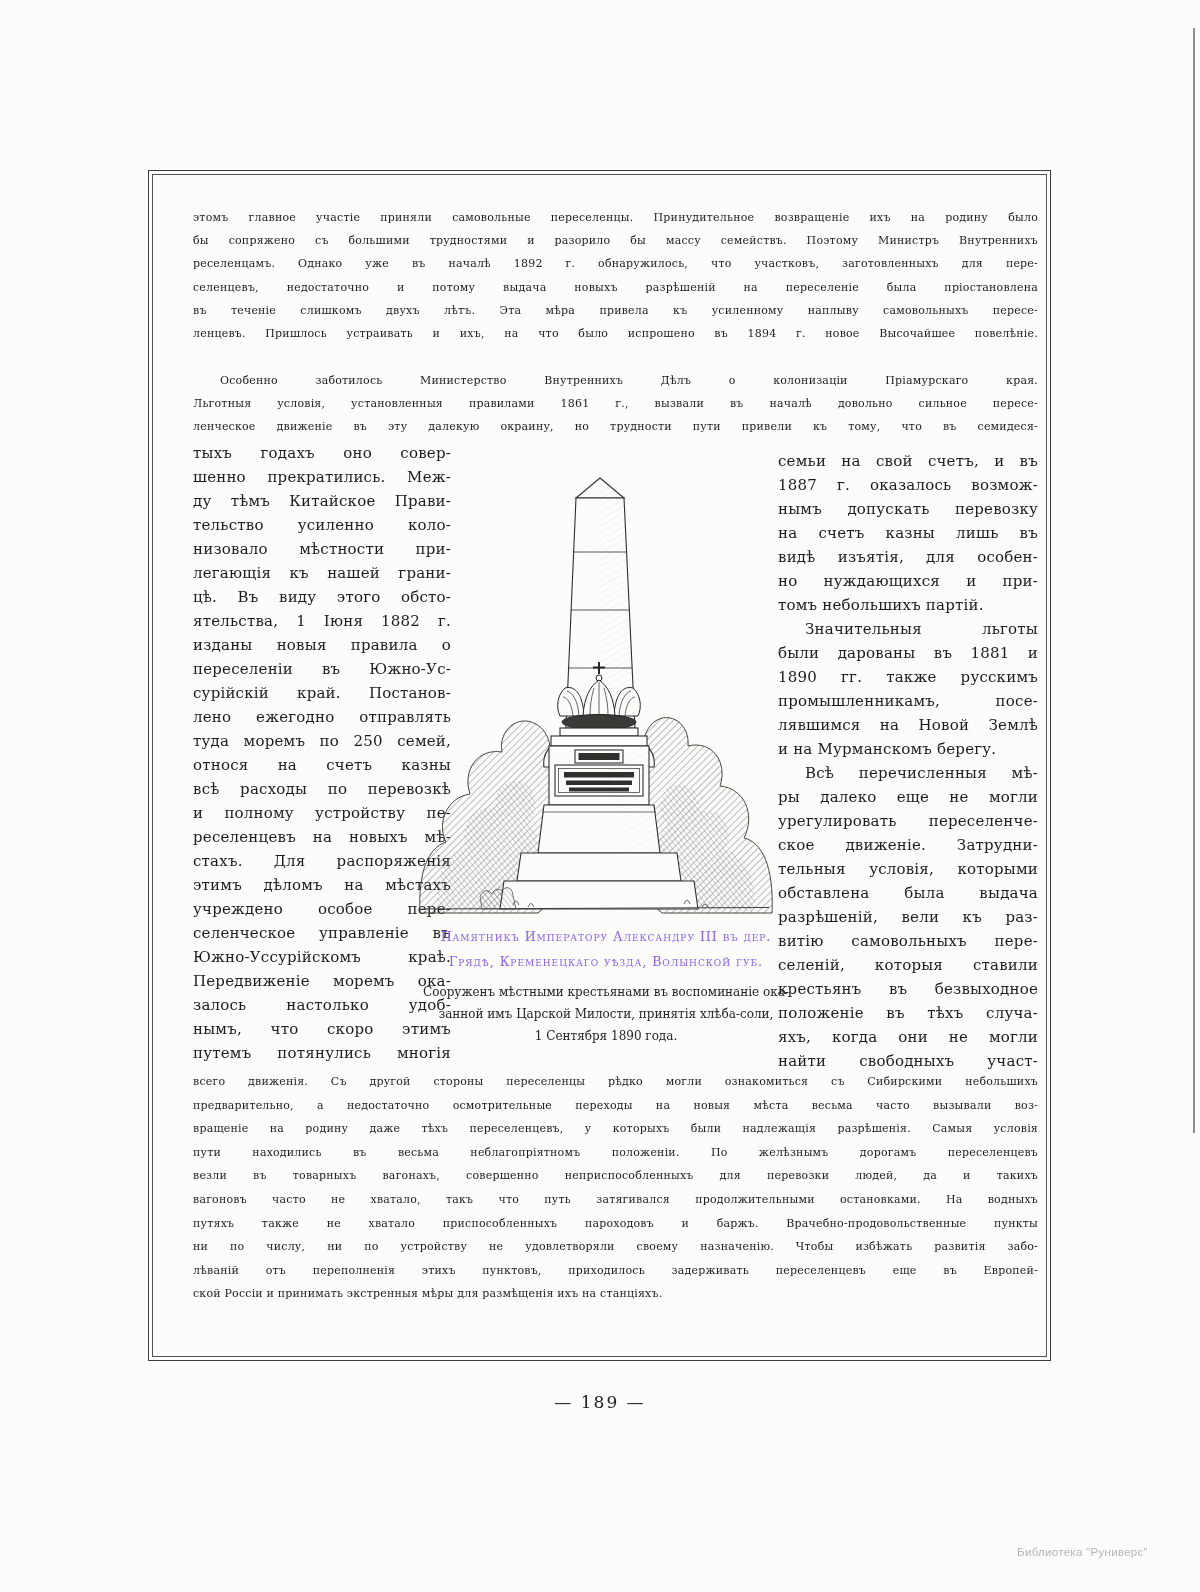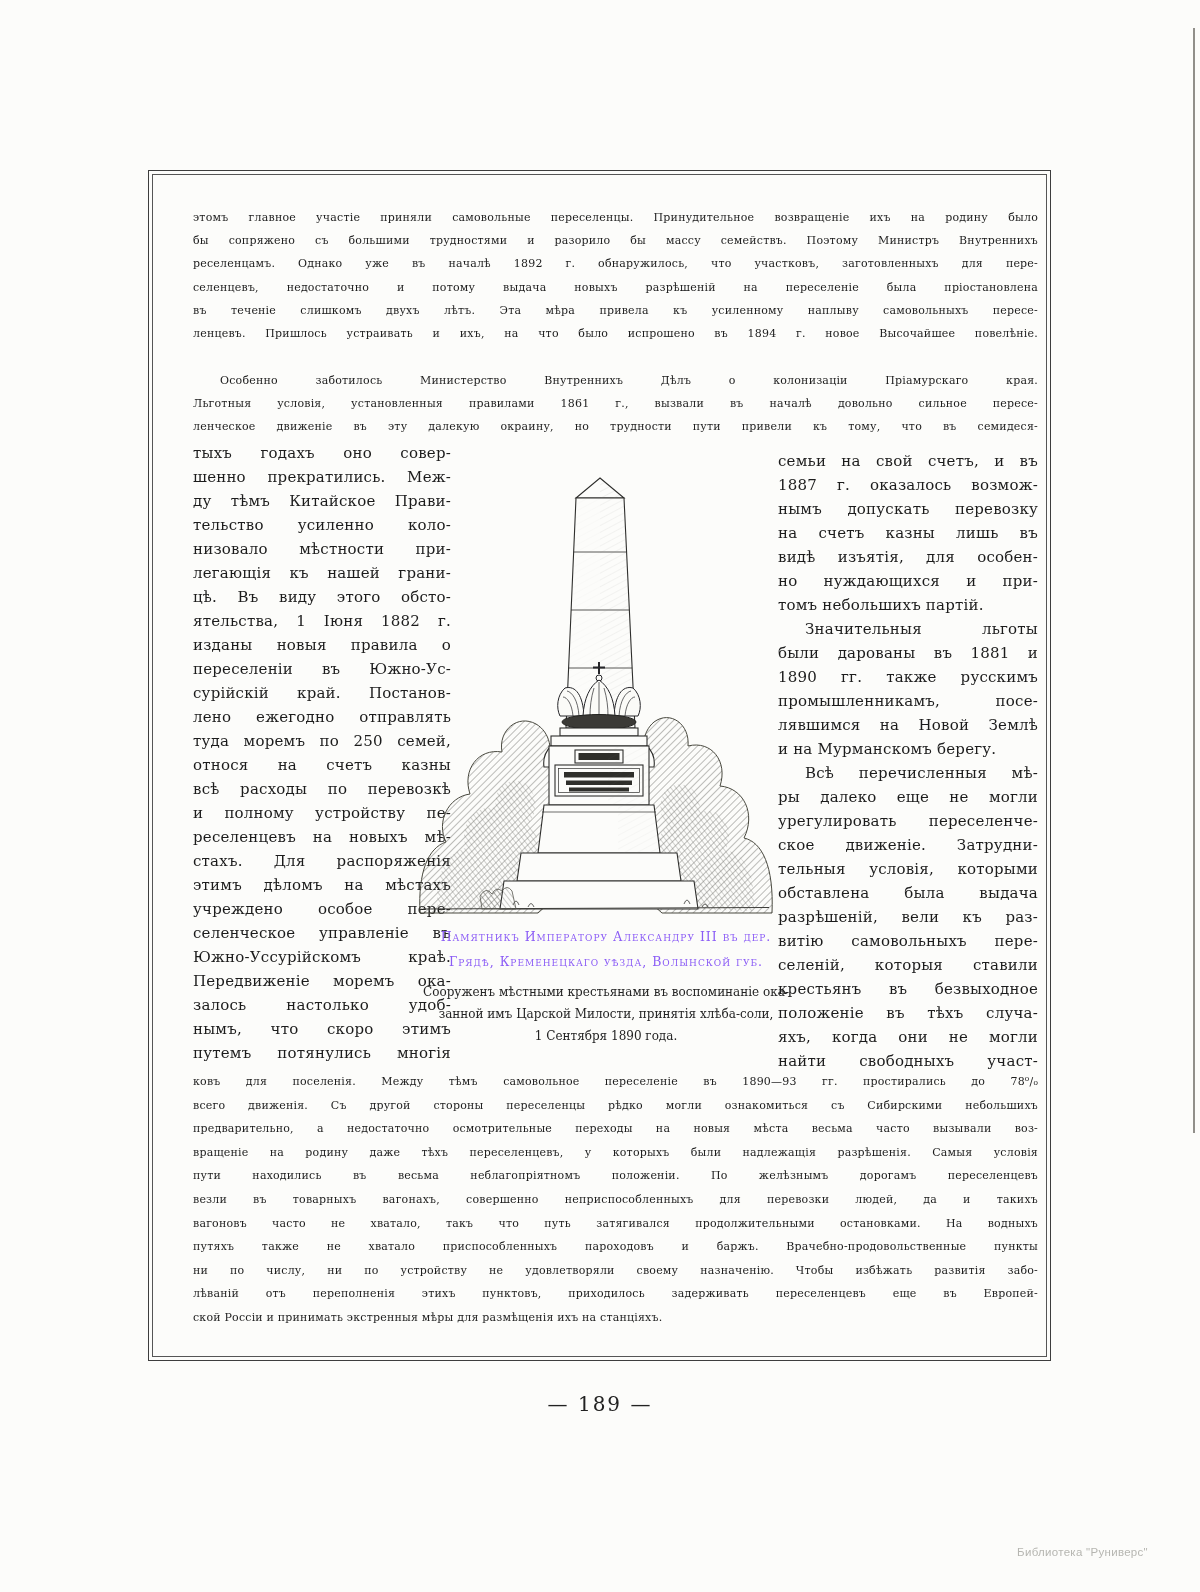--- a/index.html
+++ b/index.html
@@ -35,21 +35,21 @@
 
   .illustration { position:absolute; left:418px; top:452px; width:356px; height:462px; margin:0; }
 
   .caption { position:absolute; left:420px; top:924px; width:372px; }
   .cap-title { font-size:12.5px; line-height:25px; font-variant:small-caps; letter-spacing:1px; color:#8b5cf6; }
   .cap-title .tline, .cap-sub .tline { text-align:center; text-align-last:center; text-indent:0; }
   .cap-sub { margin-top:7px; font-size:12px; line-height:22px; color:#242424; }
 
   .pagenum {
     position:absolute; left:0; top:1392px; width:100%;
-    text-align:center; font-size:20px; letter-spacing:2px; color:#222;
+    text-align:center; font-size:17px; letter-spacing:2px; color:#222;
   }
   .watermark {
     position:absolute; right:52px; top:1546px; width:260px; text-align:right;
     font-family:"Liberation Sans","DejaVu Sans",sans-serif;
     font-size:11.5px; color:#b6b6b1; letter-spacing:.3px;
   }
 </style>
 </head>
 <body>
 
@@ -209,21 +209,20 @@
         <div class="tline">Грядѣ, Кременецкаго уѣзда, Волынской губ.</div>
       </div>
     <div class="cap-sub">
         <div class="tline">Сооруженъ мѣстными крестьянами въ воспоминаніе ока-</div>
         <div class="tline">занной имъ Царской Милости, принятія хлѣба-соли,</div>
         <div class="tline">1 Сентября 1890 года.</div>
       </div>
   </div>
 
   <div class="para pbottom">
-      <div class="tline">ковъ для поселенія. Между тѣмъ самовольное переселеніе въ 1890—93 гг. простирались до 78⁰/₀</div>
       <div class="tline">всего движенія. Съ другой стороны переселенцы рѣдко могли ознакомиться съ Сибирскими небольшихъ</div>
       <div class="tline">предварительно, а недостаточно осмотрительные переходы на новыя мѣста весьма часто вызывали воз-</div>
       <div class="tline">вращеніе на родину даже тѣхъ переселенцевъ, у которыхъ были надлежащія разрѣшенія. Самыя условія</div>
       <div class="tline">пути находились въ весьма неблагопріятномъ положеніи. По желѣзнымъ дорогамъ переселенцевъ</div>
       <div class="tline">везли въ товарныхъ вагонахъ, совершенно неприспособленныхъ для перевозки людей, да и такихъ</div>
       <div class="tline">вагоновъ часто не хватало, такъ что путь затягивался продолжительными остановками. На водныхъ</div>
       <div class="tline">путяхъ также не хватало приспособленныхъ пароходовъ и баржъ. Врачебно-продовольственные пункты</div>
       <div class="tline">ни по числу, ни по устройству не удовлетворяли своему назначенію. Чтобы избѣжать развитія забо-</div>
       <div class="tline">лѣваній отъ переполненія этихъ пунктовъ, приходилось задерживать переселенцевъ еще въ Европей-</div>
       <div class="tline nj">ской Россіи и принимать экстренныя мѣры для размѣщенія ихъ на станціяхъ.</div>

